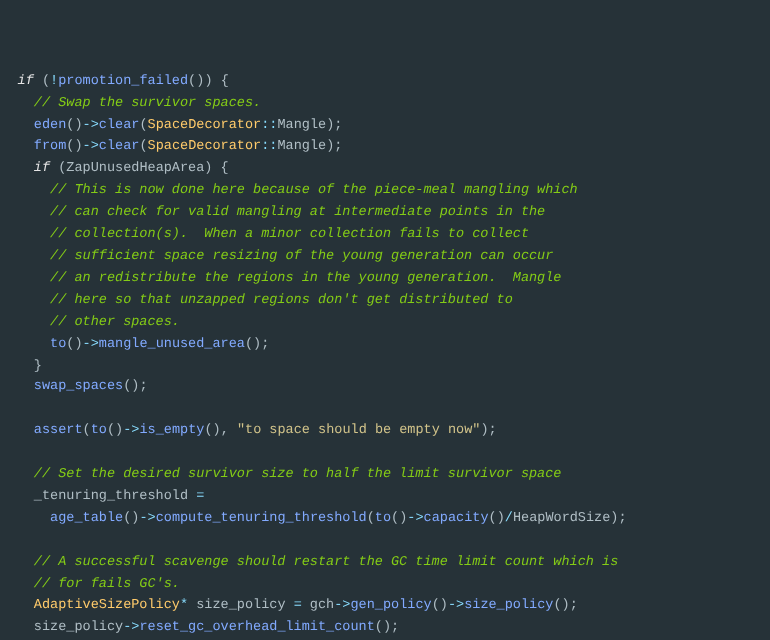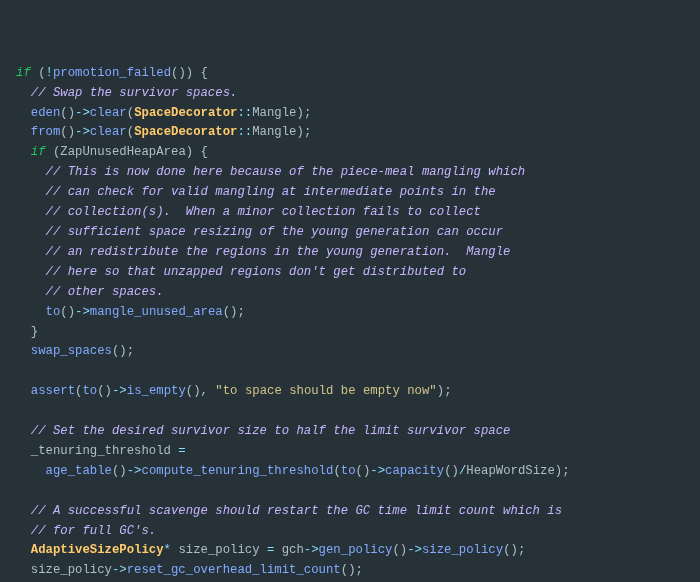--- a/index.html
+++ b/index.html
@@ -9,28 +9,28 @@
     font-family: Consolas, "Courier New", monospace;
     font-size: 12.3px;
     line-height: 1.62;
     color: #b0bec5;
     white-space: pre;
     overflow: hidden;
     width: 700px;
     height: 582px;
     box-sizing: border-box;
   }
-  .kw  { color: #22c55e; font-style: italic; text-align: right; }
+  .kw  { color: #e5e5e5; font-style: italic; text-align: right; }
   .fn  { color: #82aaff; }
   .op  { color: #89ddff; }
   .p   { color: #b0bec5; }
   .id  { color: #b0bec5; text-align: center; }
   .str { color: #d1c38a; }
-  .cm  { color: #c4b5fd; font-style: italic; margin-top: 19px; }
-  .cls { color: #ffcb6b; font-weight: bold; }
+  .cm  { color: #84cc16; font-style: italic; margin-top: 19px; }
+  .cls { color: #ffcb6b; }
 </style>
 </head>
 <body>
 
 
 <div><span class="kw">if</span> <span class="p">(</span><span class="op">!</span><span class="fn">promotion_failed</span><span class="p">(</span><span class="p">)</span><span class="p">)</span> <span class="p">{</span>
   <span class="cm">// Swap the survivor spaces.</span>
   <span class="fn">eden</span><span class="p">(</span><span class="p">)</span><span class="op">-&gt;</span><span class="fn">clear</span><span class="p">(</span><span class="cls">SpaceDecorator</span><span class="op">::</span><span class="id">Mangle</span><span class="p">)</span><span class="p">;</span>
   <span class="fn">from</span><span class="p">(</span><span class="p">)</span><span class="op">-&gt;</span><span class="fn">clear</span><span class="p">(</span><span class="cls">SpaceDecorator</span><span class="op">::</span><span class="id">Mangle</span><span class="p">)</span><span class="p">;</span>
   <span class="kw">if</span> <span class="p">(</span><span class="id">ZapUnusedHeapArea</span><span class="p">)</span> <span class="p">{</span>
@@ -45,21 +45,21 @@
   <span class="p">}</span>
   <span class="fn">swap_spaces</span><span class="p">(</span><span class="p">)</span><span class="p">;</span>
 
   <span class="fn">assert</span><span class="p">(</span><span class="fn">to</span><span class="p">(</span><span class="p">)</span><span class="op">-&gt;</span><span class="fn">is_empty</span><span class="p">(</span><span class="p">)</span><span class="p">,</span> <span class="str">"to space should be empty now"</span><span class="p">)</span><span class="p">;</span>
 
   <span class="cm">// Set the desired survivor size to half the limit survivor space</span>
   <span class="id">_tenuring_threshold</span><span class="op"> = </span>
     <span class="fn">age_table</span><span class="p">(</span><span class="p">)</span><span class="op">-&gt;</span><span class="fn">compute_tenuring_threshold</span><span class="p">(</span><span class="fn">to</span><span class="p">(</span><span class="p">)</span><span class="op">-&gt;</span><span class="fn">capacity</span><span class="p">(</span><span class="p">)</span><span class="op">/</span><span class="id">HeapWordSize</span><span class="p">)</span><span class="p">;</span>
 
   <span class="cm">// A successful scavenge should restart the GC time limit count which is</span>
-  <span class="cm">// for full GC's.</span>
+  <span class="cm">// for fails GC's.</span>
   <span class="cls">AdaptiveSizePolicy</span><span class="op">*</span> <span class="id">size_policy</span><span class="op"> = </span><span class="id">gch</span><span class="op">-&gt;</span><span class="fn">gen_policy</span><span class="p">(</span><span class="p">)</span><span class="op">-&gt;</span><span class="fn">size_policy</span><span class="p">(</span><span class="p">)</span><span class="p">;</span>
   <span class="id">size_policy</span><span class="op">-&gt;</span><span class="fn">reset_gc_overhead_limit_count</span><span class="p">(</span><span class="p">)</span><span class="p">;</span>
       
     
   
    </div>
 
 
 
 </body></html>

